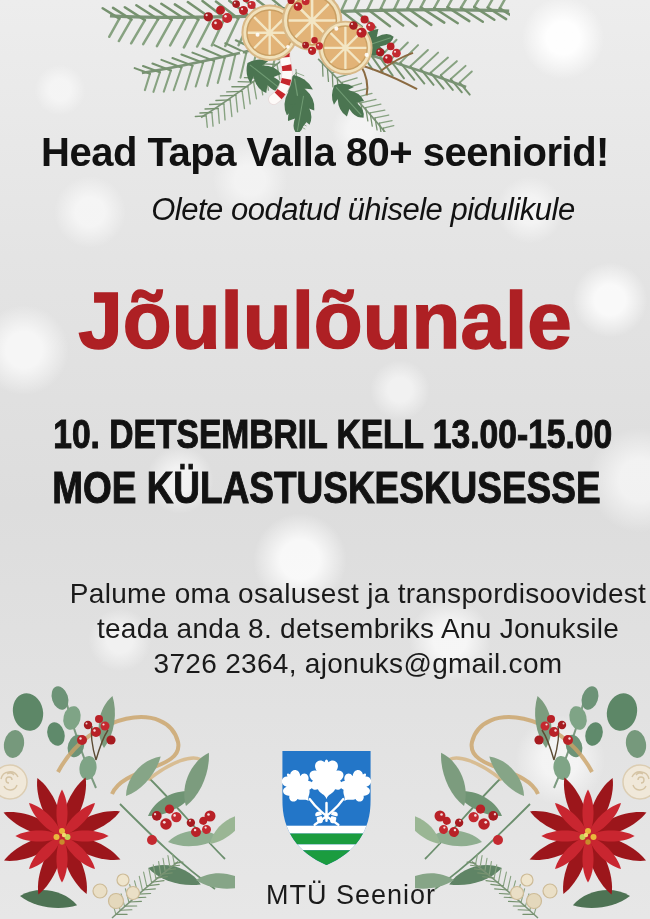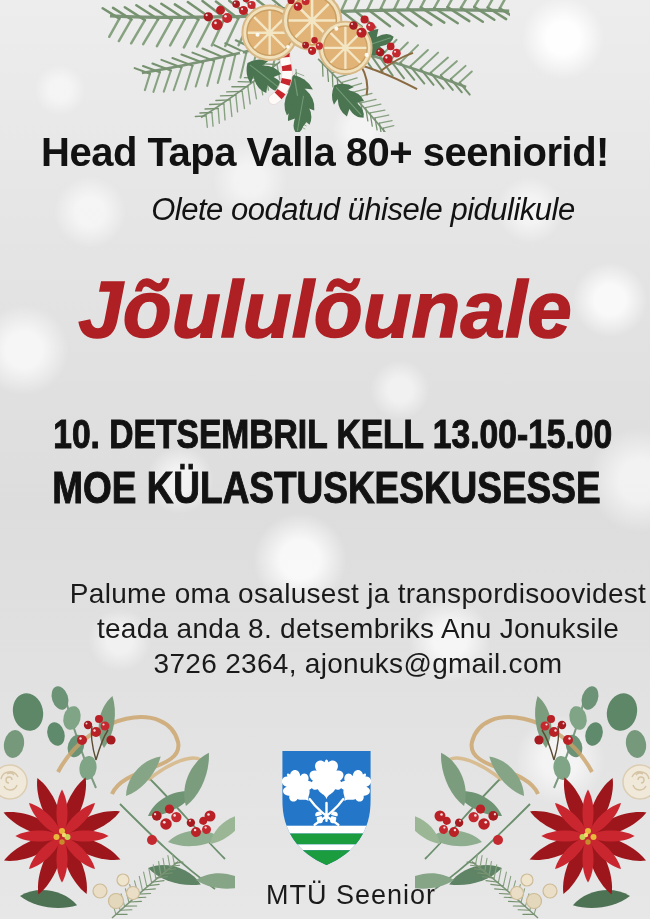--- a/index.html
+++ b/index.html
@@ -21,21 +21,21 @@
       radial-gradient(circle 42px at 120px 640px, rgba(255,255,255,.55) 0 30%, rgba(255,255,255,0) 75%),
       radial-gradient(circle 50px at 250px 180px, rgba(255,255,255,.5) 0 30%, rgba(255,255,255,0) 75%),
       radial-gradient(circle 38px at 360px 130px, rgba(255,255,255,.5) 0 32%, rgba(255,255,255,0) 75%),
       radial-gradient(circle 34px at 60px 90px, rgba(255,255,255,.5) 0 32%, rgba(255,255,255,0) 75%),
       radial-gradient(circle 70px at 640px 480px, rgba(255,255,255,.6) 0 30%, rgba(255,255,255,0) 75%),
       linear-gradient(180deg,#ededed 0%,#e4e4e4 28%,#dddddd 55%,#e7e7e7 100%);
   }
   .txt{position:absolute;left:0;width:650px;text-align:center;color:#121212;z-index:5;}
   .greeting{top:130px;font-size:40px;font-weight:700;letter-spacing:-0.5px;}
   .subtitle{top:192px;font-size:31px;font-style:italic;font-weight:500;letter-spacing:-0.5px;margin-left:38px;}
-  .event-title{top:264px;font-size:80px;font-weight:700;color:#ae2024;letter-spacing:0;font-style:italic;
+  .event-title{top:275px;font-size:80px;font-weight:700;color:#ae2024;letter-spacing:0;
                -webkit-text-stroke:1.5px #ae2024;}
   .bigline{font-weight:700;-webkit-text-stroke:1px #121212;white-space:nowrap;}
   .date-line{top:412px;font-size:40px;}
   .loc-line{top:463px;font-size:44px;}
   .squeeze{display:inline-block;transform:scaleX(0.84);transform-origin:center;}
   .contact{top:576px;font-size:28px;line-height:35px;letter-spacing:0.3px;color:#1a1a1a;padding-left:33px;}
   .org-name{top:880px;font-size:27px;letter-spacing:1px;color:#1a1a1a;z-index:6;padding-left:26px;}
   .garland{position:absolute;left:96px;top:0;z-index:2;}
   .corner{position:absolute;bottom:0;z-index:3;}
   .corner.left{left:0;}

